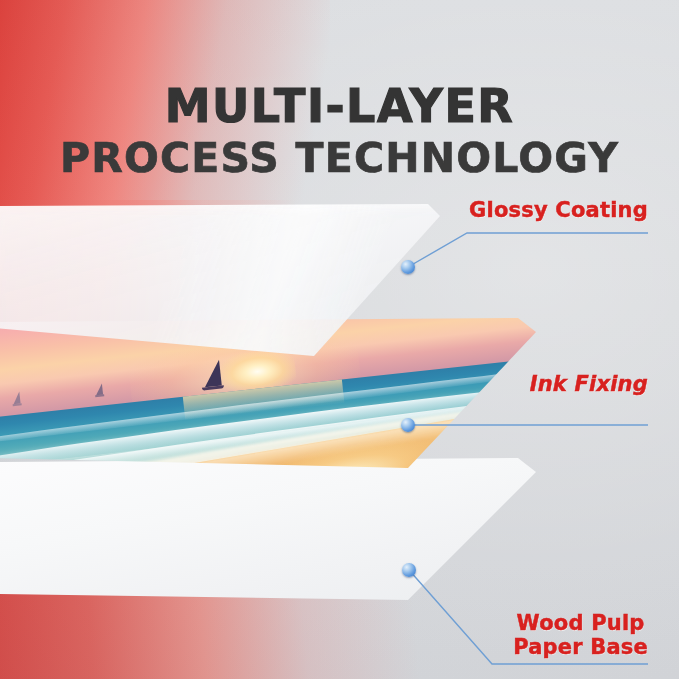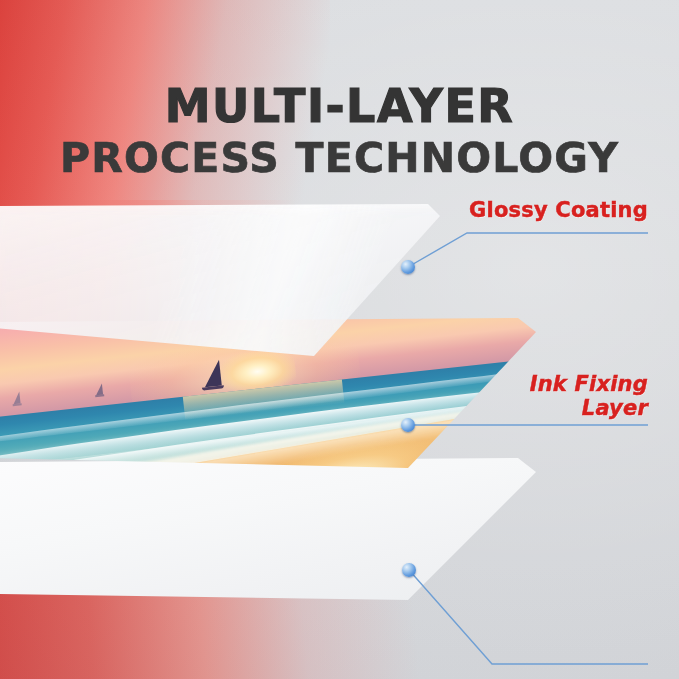--- a/index.html
+++ b/index.html
@@ -196,21 +196,21 @@
     clip-path:polygon(0 4px,524px 0px,542px 14px,414px 142px,0 136px);
     filter:drop-shadow(2px 5px 6px rgba(85,90,100,0.34));
     z-index:18;
   }
 
   
   .callout-text{
     position:absolute;z-index:60;color:#d8211f;
     font-family:"DejaVu Sans",sans-serif;
     font-weight:700;font-size:21px;line-height:1.12;
-    letter-spacing:0.2px;text-align:right;
+    letter-spacing:0.2px;text-align:center;
     text-shadow:0.5px 0.5px 0 rgba(255,255,255,0.55);
     -webkit-text-stroke:0.45px #d8211f;
   }
   .co-gloss{right:31px;top:199px;}
   .co-ink{right:31px;top:373px;font-style:italic;}
   .co-wood{right:31px;top:612px;}
   .leader-svg{position:absolute;left:0;top:0;width:679px;height:679px;z-index:55;pointer-events:none;}
   .dot{
     position:absolute;width:14px;height:14px;border-radius:50%;z-index:58;
     background:radial-gradient(circle at 33% 30%,#e4f0fb 0%,#a9ccef 28%,#5f9ade 62%,#2f6fc0 100%);
@@ -278,16 +278,19 @@
 
   <div class="dot" style="left:401px;top:260px;"></div>
   <div class="dot" style="left:401px;top:418px;"></div>
   <div class="dot" style="left:402px;top:563px;"></div>
 
   <div class="callout-text co-gloss">
     <div>Glossy Coating</div>
   </div>
   <div class="callout-text co-ink">
     <div>Ink Fixing</div>
-    <div>Layer</div>
+  </div>
+  <div class="callout-text co-wood">
+    <div>Wood Pulp</div>
+    <div>Paper Base</div>
   </div>
 
 </div>
 
 </body></html>

